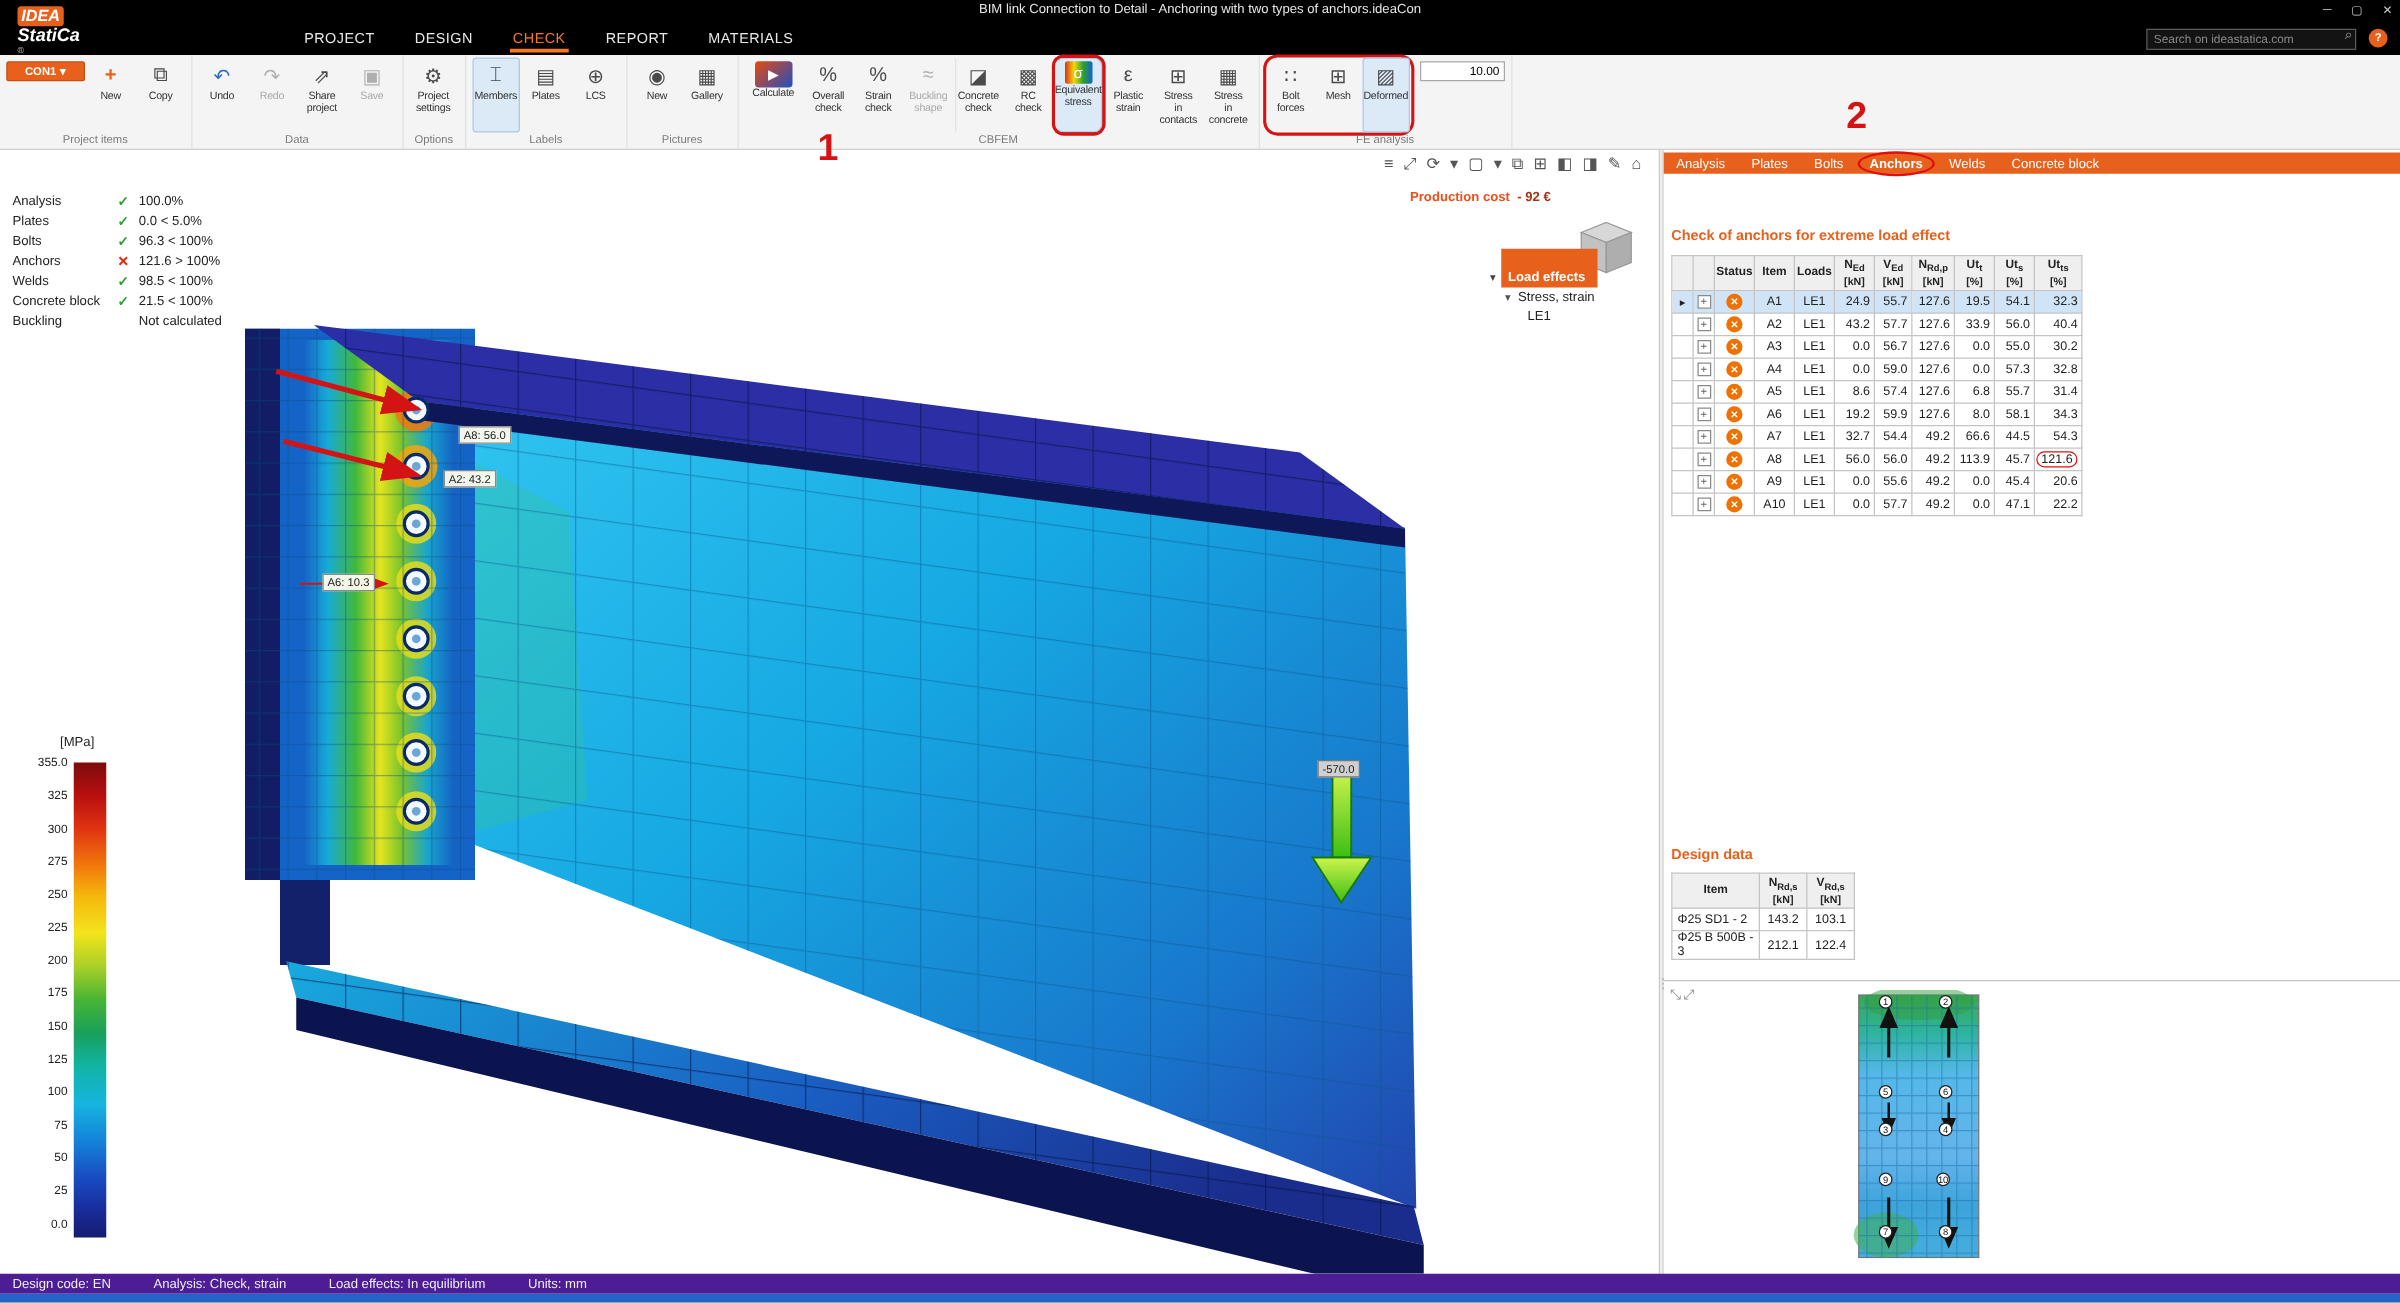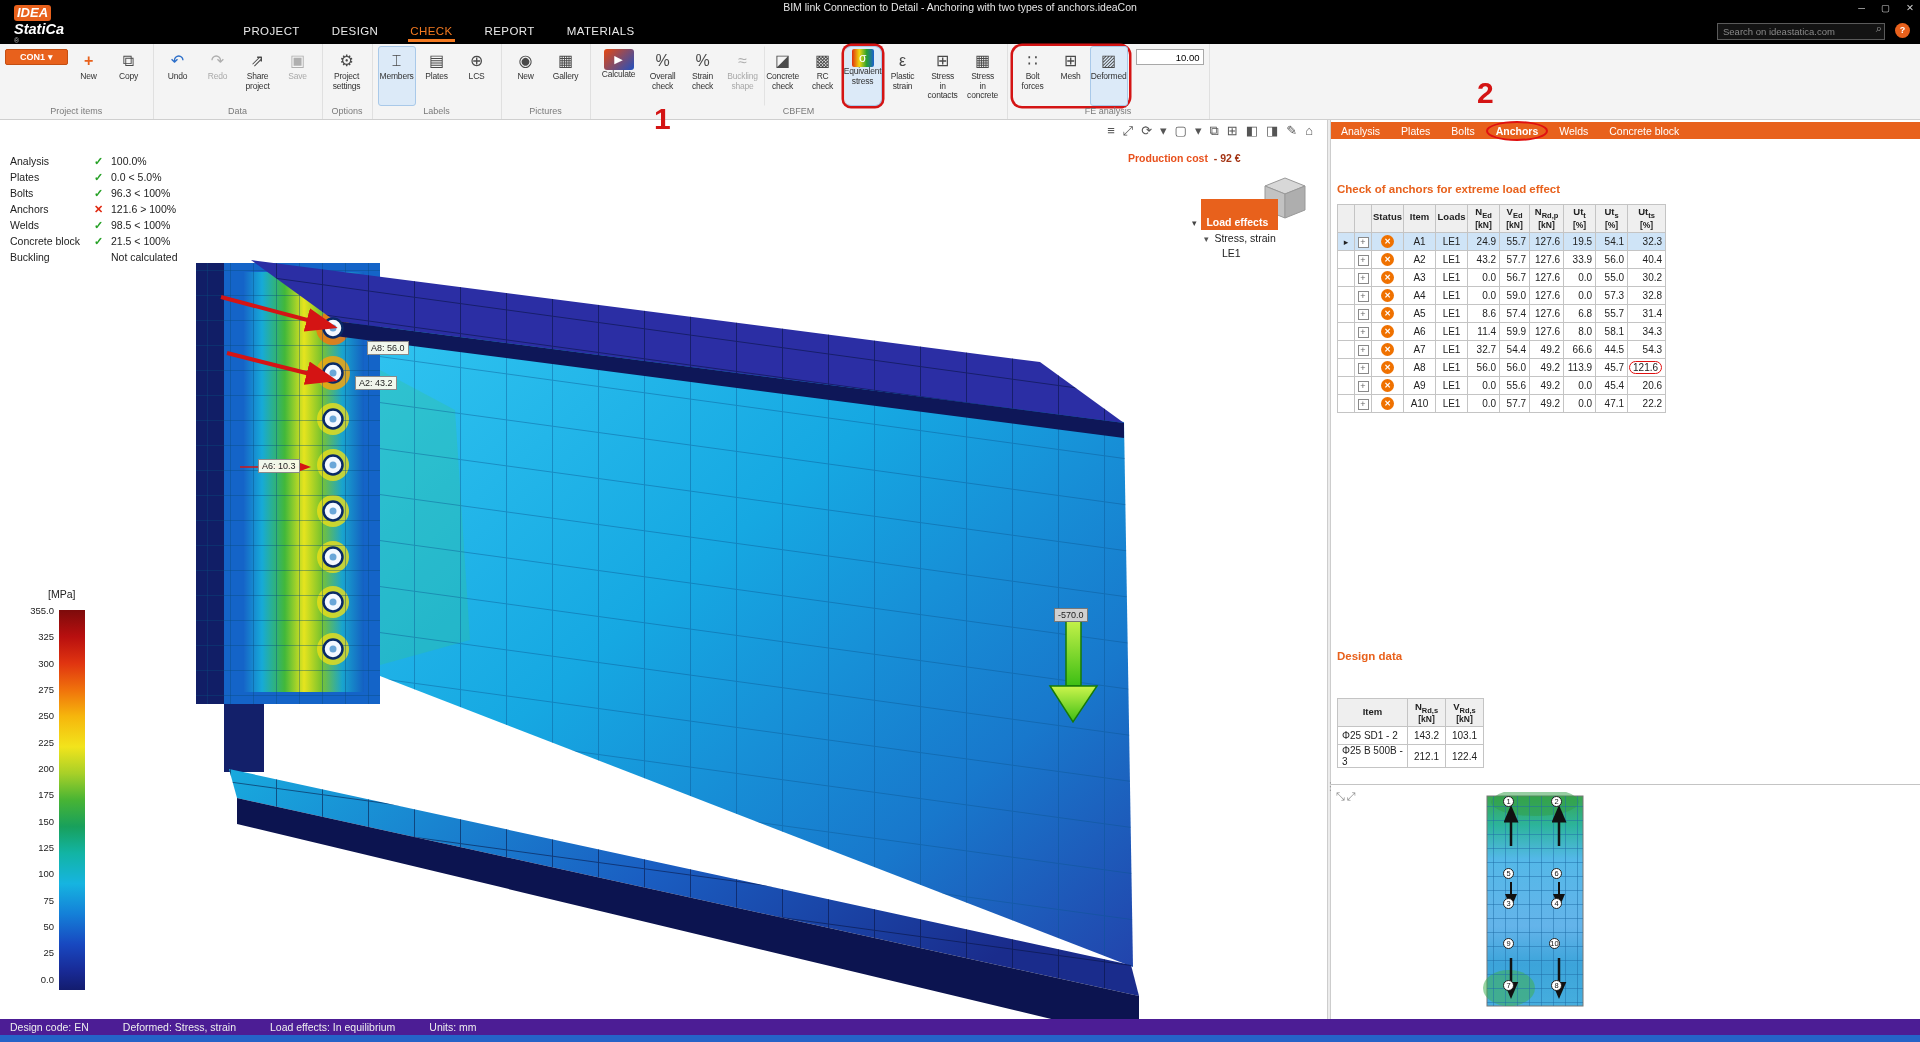--- a/index.html
+++ b/index.html
@@ -96,21 +96,21 @@
   .anchors-table th,.anchors-table td{border:1px solid #c4c4c4;height:18px;padding:0 1px;text-align:center;color:#222;overflow:hidden;}
   .anchors-table thead th{background:#efefef;font-weight:bold;height:28px;font-size:9.5px;line-height:11px;}
   .anchors-table sub{font-size:7.5px;}
   .anchors-table .unit{font-size:8.5px;font-weight:bold;}
   td.num{text-align:right;padding-right:3px;}
   tr.selected td{background:#cfe4f7;}
   tr.circled .utts-val{display:inline-block;border:1.5px solid #e01010;border-radius:9px;padding:0 3px;}
   .status-x{display:inline-flex;width:13px;height:13px;border-radius:50%;background:#ef7100;color:#fff;font-size:8px;font-weight:bold;align-items:center;justify-content:center;}
   .plusbox{display:inline-flex;width:11px;height:11px;border:1px solid #8a8a8a;background:#fff;color:#666;font-size:9px;line-height:1;align-items:center;justify-content:center;}
   .exp{color:#333;font-size:9px;}
-  .design-heading{position:absolute;left:6px;top:530px;color:#e8611c;font-size:11.5px;font-weight:bold;}
+  .design-heading{position:absolute;left:6px;top:558px;color:#e8611c;font-size:11.5px;font-weight:bold;}
   .design-table{position:absolute;left:6px;top:578px;font-size:10px;}
   .design-table th,.design-table td{border:1px solid #c4c4c4;height:18px;padding:0 2px;text-align:center;color:#222;}
   .design-table thead th{background:#efefef;font-weight:bold;height:28px;font-size:9.5px;}
   .design-table sub{font-size:7.5px;}
   .design-table .unit{font-size:8.5px;font-weight:bold;}
   .design-table td.item{text-align:left;padding-left:4px;}
   .hsplit{position:absolute;left:0;right:0;top:664px;border-top:1px solid #c4c4c4;}
   .ucs-widget{position:absolute;left:5px;top:670px;color:#888;font-size:11px;letter-spacing:2px;}
   .plate-view{position:absolute;left:150px;top:672px;}
   .plate-nums{position:absolute;left:150px;top:672px;width:110px;height:220px;pointer-events:none;}
@@ -665,21 +665,21 @@
             <td class="num">6.8</td>
             <td class="num">55.7</td>
             <td class="num"><span class="utts-val">31.4</span></td>
           </tr>
           <tr>
             <td class="exp"></td>
             <td><span class="plusbox">+</span></td>
             <td><span class="status-x">✕</span></td>
             <td>A6</td>
             <td>LE1</td>
-            <td class="num">11.4</td>
+            <td class="num">19.2</td>
             <td class="num">59.9</td>
             <td class="num">127.6</td>
             <td class="num">8.0</td>
             <td class="num">58.1</td>
             <td class="num"><span class="utts-val">34.3</span></td>
           </tr>
           <tr>
             <td class="exp"></td>
             <td><span class="plusbox">+</span></td>
             <td><span class="status-x">✕</span></td>
@@ -814,19 +814,19 @@
         <span class="pn">4</span>
         <span class="pn">9</span>
         <span class="pn">10</span>
         <span class="pn">7</span>
         <span class="pn">8</span>
     </div>
   </div>
 
   <div class="statusbar">
     <span class="sb-item">Design code: EN</span>
-      <span class="sb-item">Deformed: Stress, strain</span>
+      <span class="sb-item">Analysis: Check, strain</span>
       <span class="sb-item">Load effects: In equilibrium</span>
       <span class="sb-item">Units: mm</span>
   </div>
   <div class="taskbar"></div>
 
 </div>
 
 </body></html>

